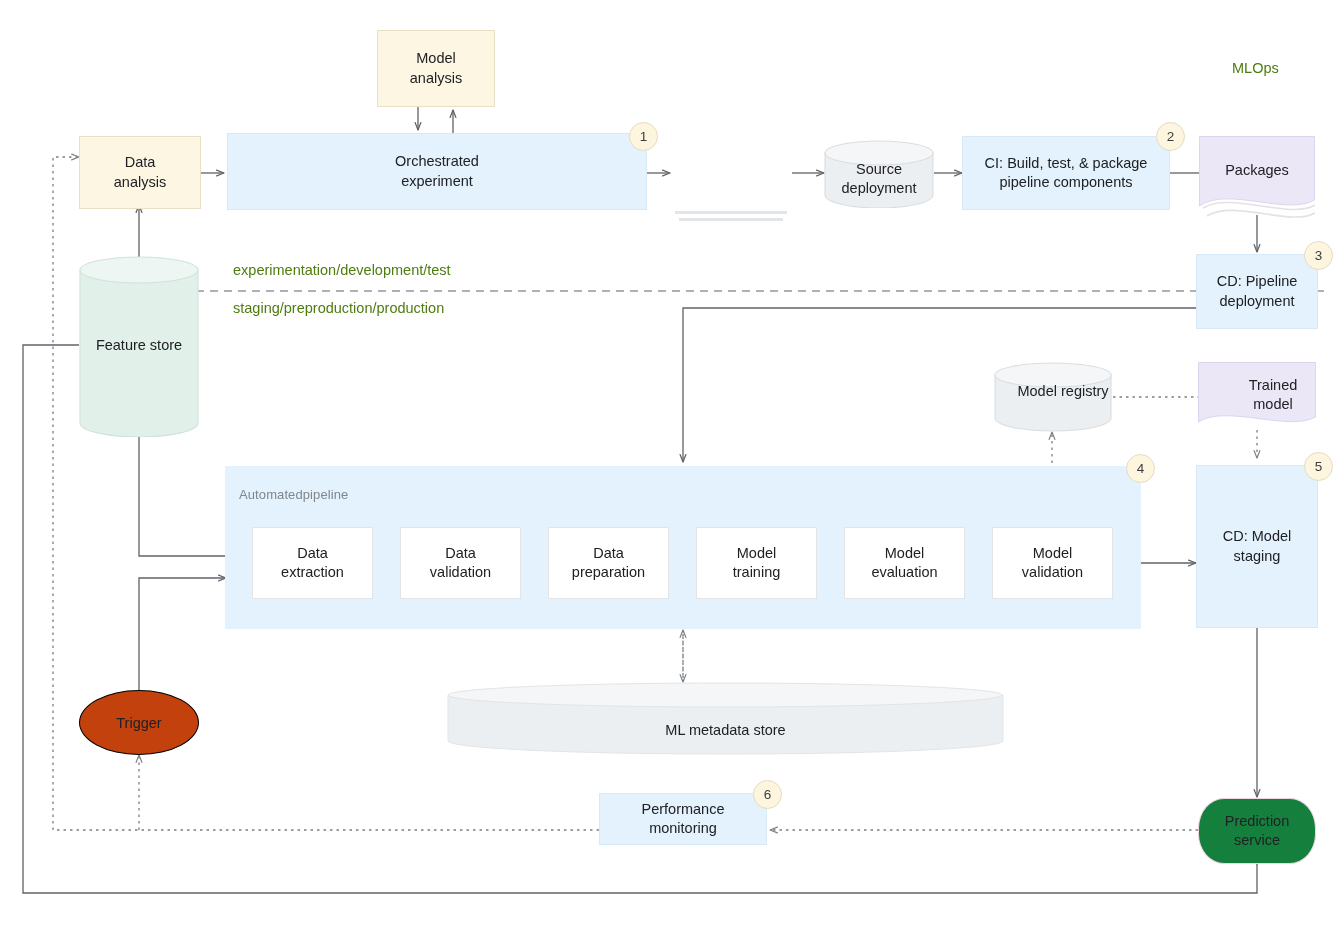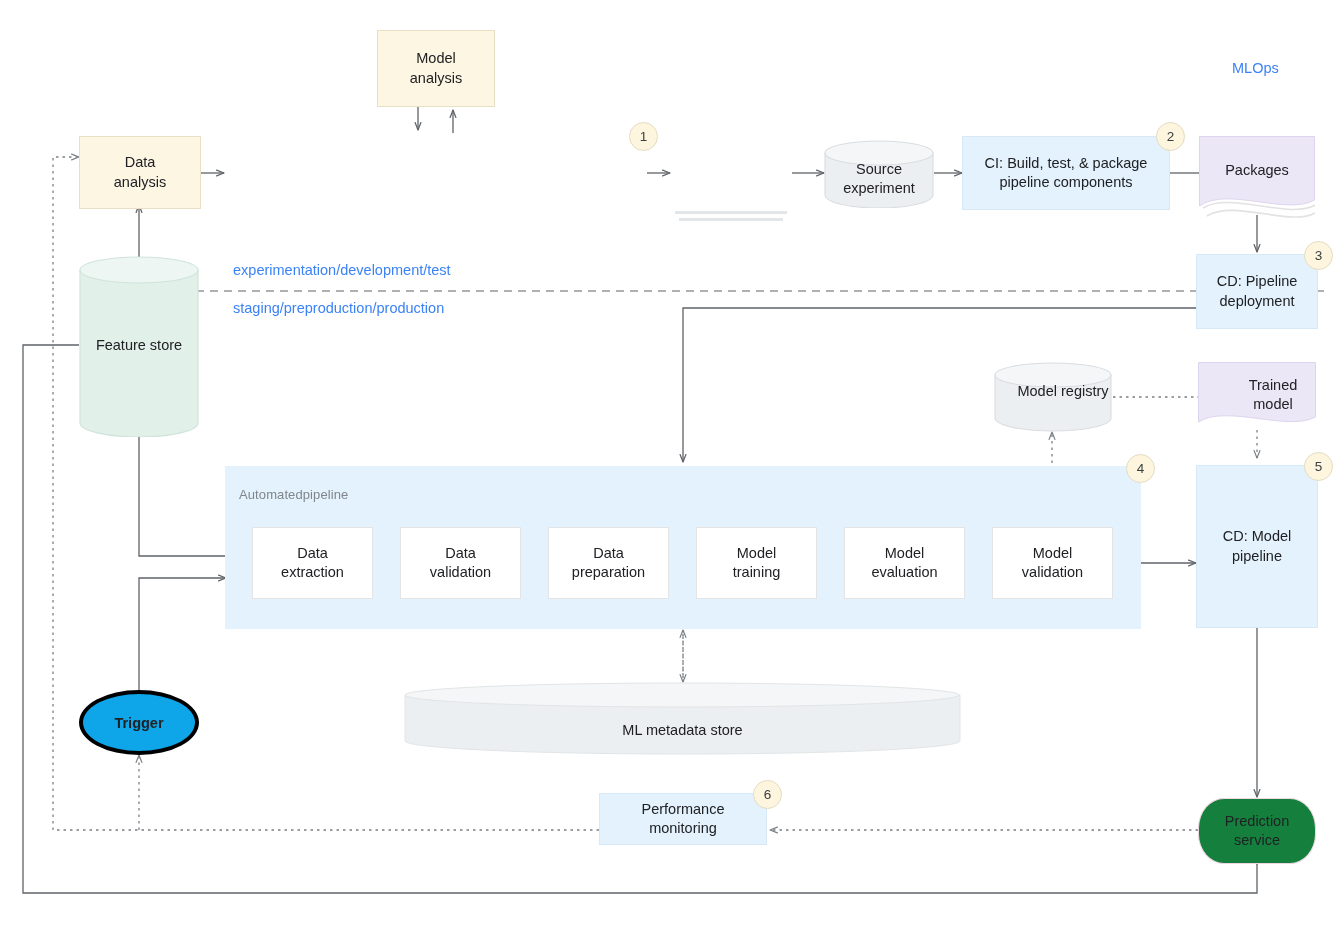--- a/index.html
+++ b/index.html
@@ -32,21 +32,21 @@
     line-height:1.32;
     font-size:14.5px;
     color:#202124;
     z-index:3;
   }
   .rect{
     border:1px solid #d4d4d4;
   }
   .fill-yellow{background:#fdf6e3;border:1px solid #e8dfc4;}
   .fill-blue-soft{background:#e3f2fd;border:1px solid #d7e9f7;}
-  .fill-green{background:#0ea5e9;border:4px solid #000000;font-weight:bold;}
+  .fill-green{background:#c2410c;border:1px solid #000000;}
   .fill-pink{background:#15803d;border:1px solid #eed6e2;}
 
   
   .pipeline-box{
     position:absolute;
     background:#e3f2fd;
     border:none;
     z-index:1;
   }
   .pipeline-label{
@@ -75,21 +75,21 @@
     border:1px solid #e3dcc2;
     display:flex;align-items:center;justify-content:center;
     font-size:13.5px;
     color:#3c4043;
     z-index:8;
   }
   
   .freetext{
     position:absolute;
     font-size:14.5px;
-    color:#3b82f6;
+    color:#4d7c0f;
     z-index:4;
     white-space:nowrap;
   }
   
   .cyl{
     position:absolute;
     z-index:3;
   }
   .cyl .cyl-label{
     position:absolute;
@@ -113,21 +113,21 @@
   .terminator{
     position:absolute;
     display:flex;align-items:center;justify-content:center;
     text-align:center;
     font-size:14.5px;line-height:1.32;
     border-radius:26px/30px;
     box-sizing:border-box;
     z-index:3;
   }
   .doc-stack, .multi-doc{ position:absolute; z-index:3; }
-  .disc{ position:absolute; z-index:3; }
+  .disc{ position:absolute; z-index:3;margin-left:43px; }
   .disc .disc-label{
     position:absolute;left:0;right:0;text-align:center;
     font-size:14.5px;color:#202124;
   }
 </style>
 </head>
 <body>
 
 <div id="stage">
 
@@ -206,34 +206,38 @@
   <div class="node rect fill-yellow" style="left:377px;top:30px;width:118px;height:77px;">
     <span style="white-space:pre-line;">Model
 analysis</span>
   </div>
 
   <div class="node rect fill-yellow" style="left:79px;top:136px;width:122px;height:73px;">
     <span style="white-space:pre-line;">Data
 analysis</span>
   </div>
 
+  <div class="node fill-blue-soft" style="left:227px;top:133px;width:420px;height:77px;">
+    <span style="white-space:pre-line;">Orchestrated
+experiment</span>
+  </div>
   <div class="badge" style="left:629px;top:122px;">1</div>
 
   <div class="doc-stack" style="left:670px;top:134px;width:122px;height:94px;">
     <div style="position:absolute;left:5px;top:77px;width:112px;height:3px;background:#e3e6e8;"></div>
     <div style="position:absolute;left:9px;top:84px;width:104px;height:3px;background:#e3e6e8;"></div>
   </div>
 
   <div class="cyl" style="left:824px;top:140px;width:110px;height:68px;">
     <svg width="110" height="68" viewBox="0 0 110 68">
       <path d="M1,13 L1,55 A54,13 0 0 0 109,55 L109,13 Z" fill="#eceff1" stroke="#dadde0" stroke-width="1.1"></path>
       <ellipse cx="55" cy="13" rx="54" ry="12" fill="#f4f6f7" stroke="#dadde0" stroke-width="1.1"></ellipse>
     </svg>
     <div class="cyl-label" style="top:20px;" style2="">Source
-experiment</div>
+deployment</div>
   </div>
 
   <div class="node fill-blue-soft" style="left:962px;top:136px;width:208px;height:74px;">
     <span style="white-space:pre-line;">CI: Build, test, &amp; package
 pipeline components</span>
   </div>
   <div class="badge" style="left:1156px;top:122px;">2</div>
 
   <div class="multi-doc" style="left:1199px;top:136px;width:116px;height:90px;">
     <svg width="116" height="90" viewBox="0 0 116 90">
@@ -303,21 +307,21 @@
     <span style="white-space:pre-line;">Model
 evaluation</span>
   </div>
   <div class="step" style="left:992px;top:527px;width:121px;height:72px;">
     <span style="white-space:pre-line;">Model
 validation</span>
   </div>
 
   <div class="node fill-blue-soft" style="left:1196px;top:465px;width:122px;height:163px;">
     <span style="white-space:pre-line;">CD: Model
-pipeline</span>
+staging</span>
   </div>
   <div class="badge" style="left:1304px;top:452px;">5</div>
 
   <div class="disc" style="left:404px;top:682px;width:557px;height:73px;">
     <svg width="557" height="73" viewBox="0 0 557 73">
       <path d="M1,13 L1,59 A277,13 0 0 0 556,59 L556,13 Z" fill="#eceff1" stroke="#e2e5e7" stroke-width="1"></path>
       <ellipse cx="278" cy="13" rx="277" ry="12" fill="#f4f6f7" stroke="#e2e5e7" stroke-width="1"></ellipse>
     </svg>
     <div class="disc-label" style="top:40px;">ML metadata store</div>
   </div>

